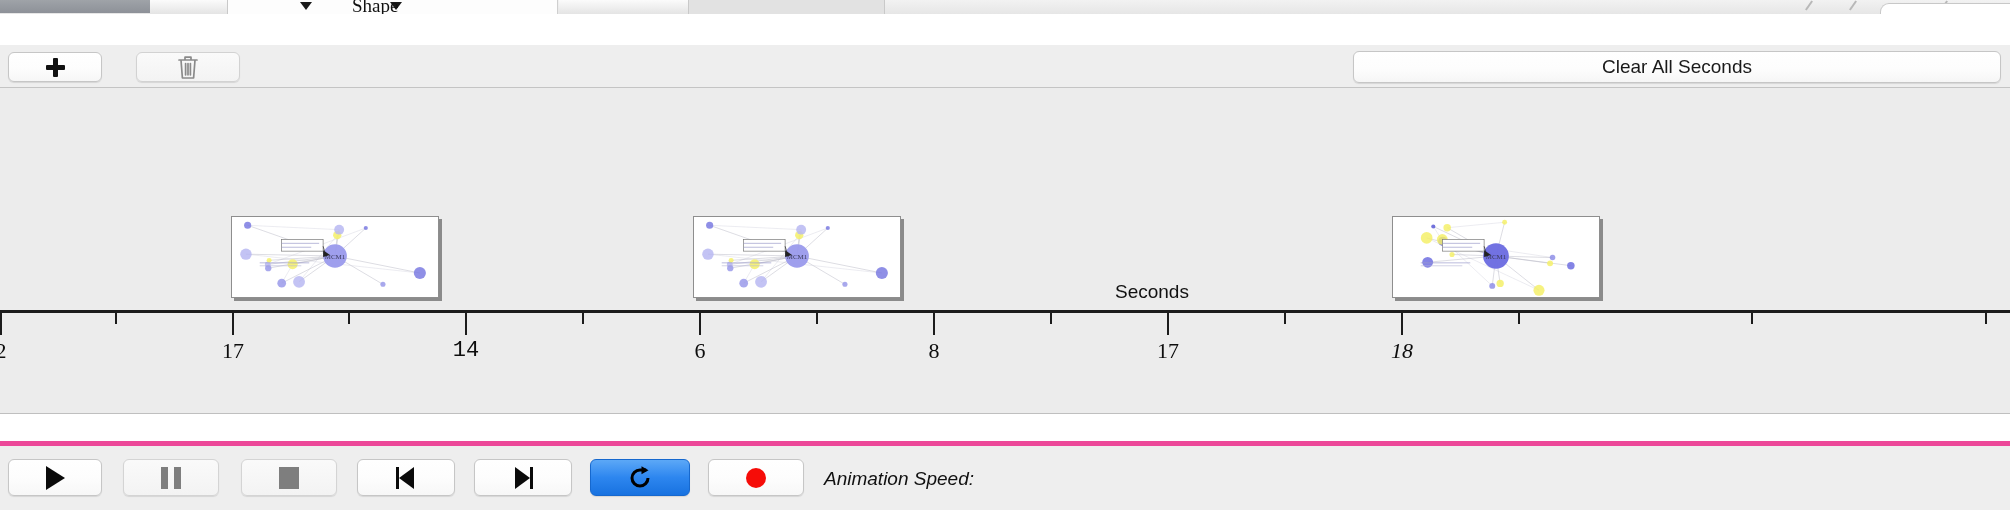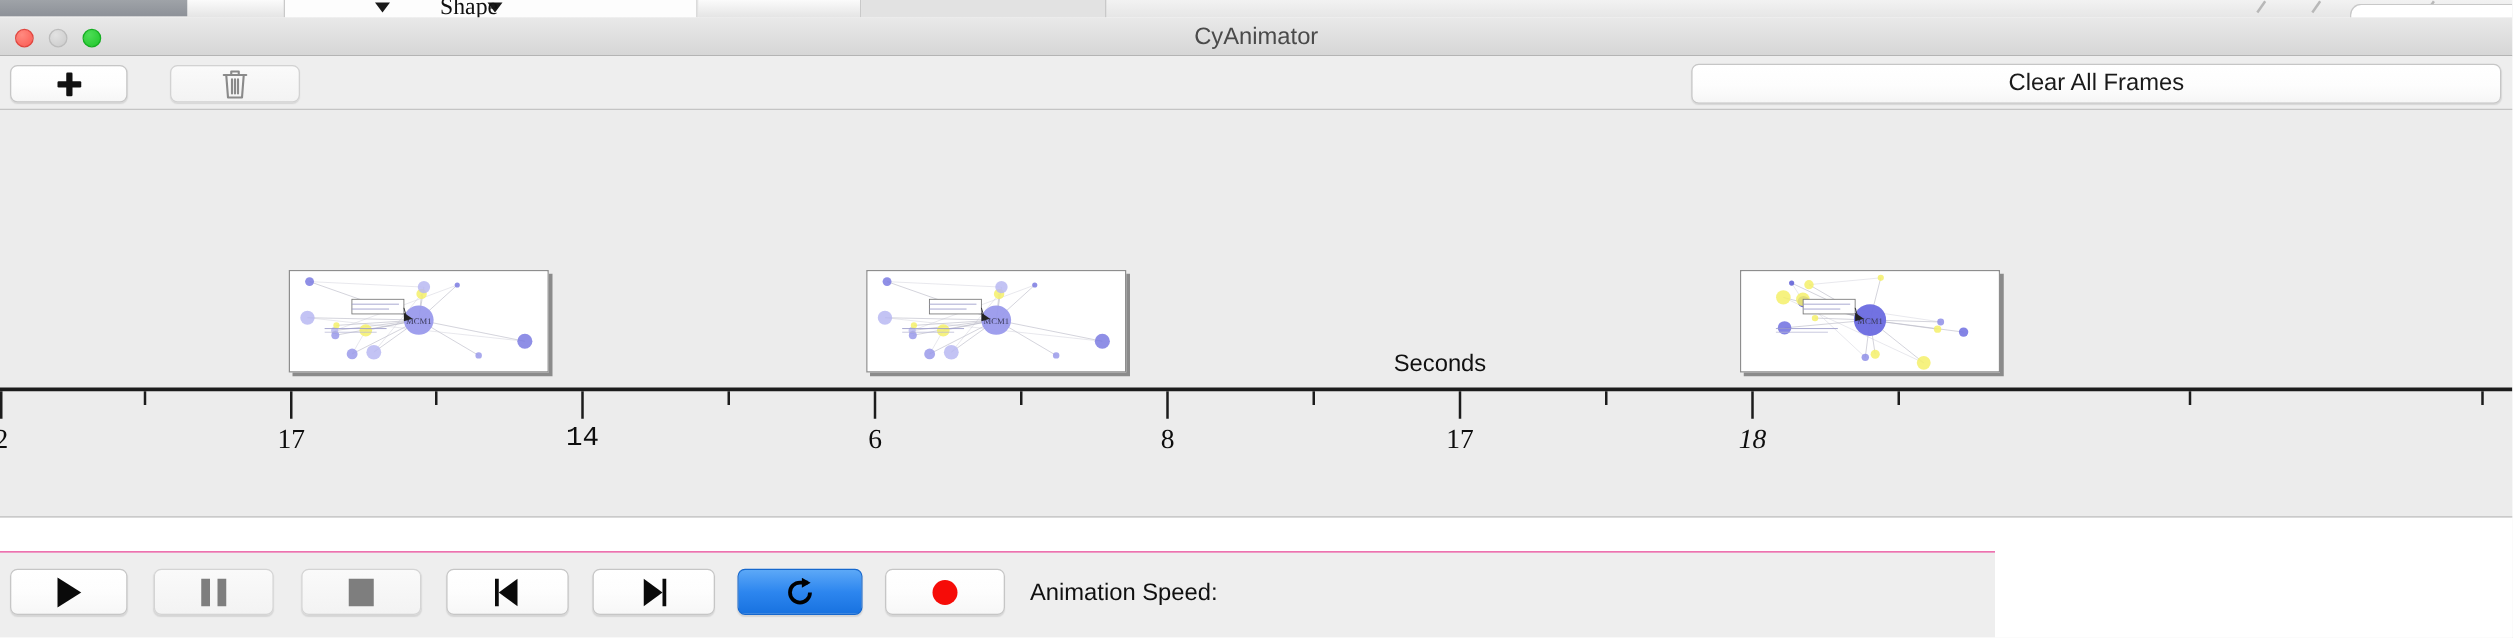--- a/index.html
+++ b/index.html
@@ -120,22 +120,22 @@
     font-family: "Liberation Serif", serif; transform: translateX(-50%);
     white-space: nowrap;
   }
   .axis-title {
     position: absolute; top: 193px; left: 1115px;
     font-size: 19px; color: #111;
   }
 
   
   .controlbar {
-    position: absolute; left: 0; top: 441px; width: 1596px; height: 69px;
-    background: #eeeeee; border-top: 1px solid #ec4899;
+    position: absolute; left: 0; top: 441px; width: 2010px; height: 69px;
+    background: #eeeeee; border-top: 5px solid #ec4899; font-style: italic;
   }
   .cbtn {
     position: absolute; top: 13px; height: 37px; border-radius: 6px;
     border: 1px solid #c6c6c6;
     background: linear-gradient(to bottom,#ffffff 0%,#fdfdfd 50%,#f7f7f7 100%);
     box-shadow: 0 1px 1px rgba(0,0,0,0.10);
     display:flex; align-items:center; justify-content:center;
   }
   .cbtn.disabled {
     background: linear-gradient(to bottom,#fafafa 0%,#f3f3f3 100%);
@@ -186,38 +186,32 @@
     <div class="bg-tabseg" style="left:689px;width:196px;background:#e2e2e2;"></div>
     <div class="bg-arrow" style="left:300px;"></div>
     <div class="bg-arrow" style="left:390px;"></div>
     <div class="bg-word">Shape</div>
     <div class="bg-slash" style="left:1808px;"></div>
     <div class="bg-slash" style="left:1852px;"></div>
     <div class="bg-slash" style="left:1943px;"></div>
     <div class="bg-roundcorner"></div>
   </div>
 
-  <div class="titlebar">
-    <div class="traffic tl-close"></div>
-    <div class="traffic tl-min"></div>
-    <div class="traffic tl-max"></div>
-    <div class="title-text">CyAnimator</div>
-  </div>
 
   <div class="toolbar">
     <div class="btn" id="add-frame-button">
       <span class="plus-icon"></span>
     </div>
     <div class="btn flat" id="delete-frame-button">
       <svg width="22" height="26" viewBox="0 0 22 26">
         <path d="M2 6 H20 M4 6 L5.4 24 H16.6 L18 6 M8 6 V3.2 H14 V6 M8.6 9.5 V20.8 M11 9.5 V20.8 M13.4 9.5 V20.8" stroke="#8a8a8a" stroke-width="1.7" fill="none" stroke-linecap="round" stroke-linejoin="round"></path>
       </svg>
     </div>
     <div class="btn" id="clear-all-frames-button">
-      <span>Clear All Frames</span>
+      <span>Clear All Seconds</span>
     </div>
   </div>
 
   <div class="timeline-panel">
     <div class="frames-layer" id="frames-layer">
         <div class="frame" style="left: 231px;">
           <svg class="net" viewBox="0 0 208 82" preserveAspectRatio="none">
       <rect width="208" height="82" fill="#ffffff"></rect>
       <line x1="104" y1="40" x2="106.3" y2="18.6" stroke="#b9b9c6" stroke-width="0.5"></line>
             <line x1="106.3" y1="18.6" x2="67.7" y2="66.4" stroke="#cfcfda" stroke-width="0.4"></line>

